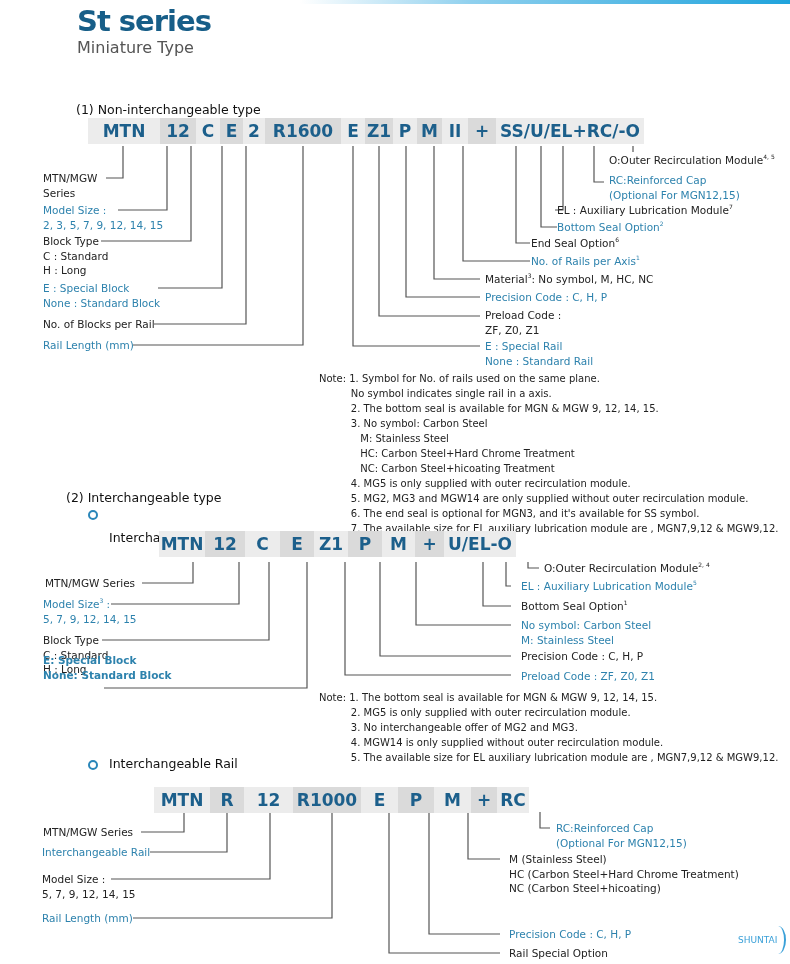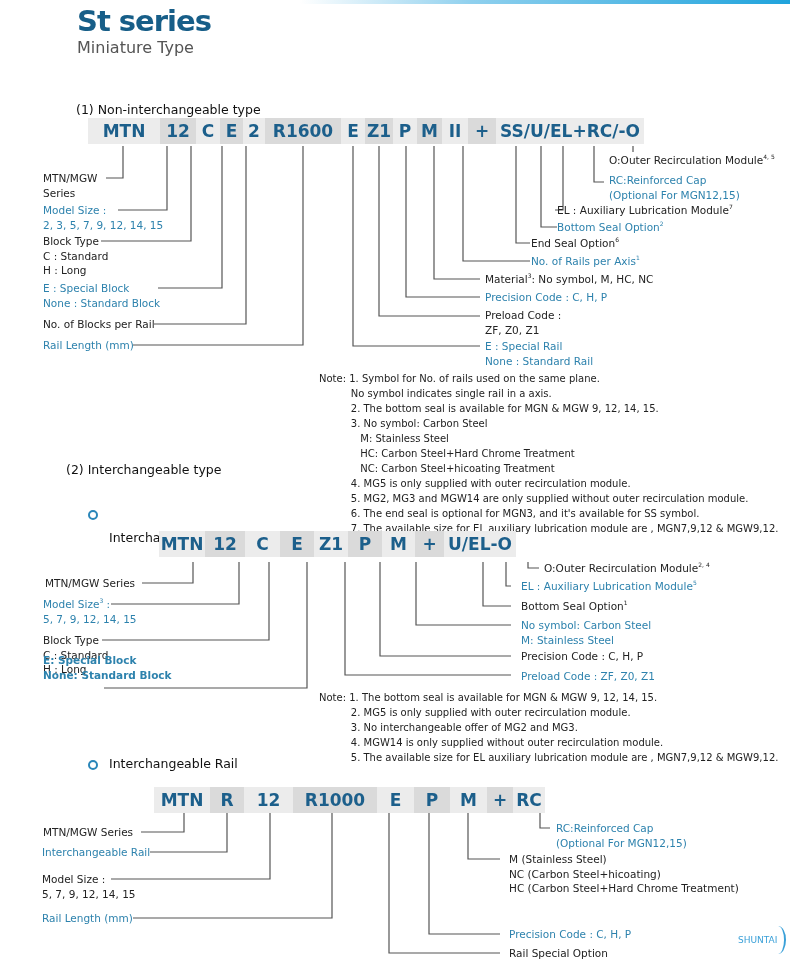--- a/index.html
+++ b/index.html
@@ -135,21 +135,21 @@
           2. The bottom seal is available for MGN &amp; MGW 9, 12, 14, 15.
           3. No symbol: Carbon Steel
              M: Stainless Steel
              HC: Carbon Steel+Hard Chrome Treatment
              NC: Carbon Steel+hicoating Treatment
           4. MG5 is only supplied with outer recirculation module.
           5. MG2, MG3 and MGW14 are only supplied without outer recirculation module.
           6. The end seal is optional for MGN3, and it's available for SS symbol.
           7. The available size for EL auxiliary lubrication module are , MGN7,9,12 &amp; MGW9,12.</div>
 
-<div class="sec" style="left:66px;top:462px;">(2) Interchangeable type</div>
+<div class="sec" style="left:66px;top:490px;">(2) Interchangeable type</div>
 <div class="bullet" style="left:88px;top:510px;"></div>
 <div class="sec" style="left:109px;top:506px;margin-top:24px;">Interchangeable Block</div>
 
 <div class="bar" style="left:159px;top:531px;">
   <div class="seg l" style="width:46px">MTN</div>
   <div class="seg d" style="width:40px">12</div>
   <div class="seg l" style="width:35px">C</div>
   <div class="seg d" style="width:34px">E</div>
   <div class="seg l" style="width:34px">Z1</div>
   <div class="seg d" style="width:34px">P</div>
@@ -189,21 +189,21 @@
           4. MGW14 is only supplied without outer recirculation module.
           5. The available size for EL auxiliary lubrication module are , MGN7,9,12 &amp; MGW9,12.</div>
 
 <div class="bullet" style="left:88px;top:760px;"></div>
 <div class="sec" style="left:109px;top:756px;">Interchangeable Rail</div>
 
 <div class="bar" style="left:154px;top:787px;">
   <div class="seg l" style="width:56px">MTN</div>
   <div class="seg d" style="width:34px">R</div>
   <div class="seg l" style="width:49px">12</div>
-  <div class="seg d" style="width:84px">R1000</div>
+  <div class="seg d" style="width:68px">R1000</div>
   <div class="seg l" style="width:37px">E</div>
   <div class="seg d" style="width:36px">P</div>
   <div class="seg l" style="width:37px">M</div>
   <div class="seg d" style="width:26px">+</div>
   <div class="seg l" style="width:32px">RC</div>
 </div>
 
 <div class="lab" style="left:43px;top:825px;">MTN/MGW Series</div>
 <div class="lab blue" style="left:42px;top:845px;">Interchangeable Rail</div>
 <div class="lab" style="left:42px;top:872px;">
@@ -211,20 +211,20 @@
   <div>5, 7, 9, 12, 14, 15</div>
 </div>
 <div class="lab blue" style="left:42px;top:911px;">Rail Length (mm)</div>
 
 <div class="lab blue" style="left:556px;top:821px;">
   <div>RC:Reinforced Cap</div>
   <div>(Optional For MGN12,15)</div>
 </div>
 <div class="lab" style="left:509px;top:852px;">
   <div>M (Stainless Steel)</div>
+  <div>HC (Carbon Steel+Hard Chrome Treatment)</div>
   <div>NC (Carbon Steel+hicoating)</div>
-  <div>HC (Carbon Steel+Hard Chrome Treatment)</div>
 </div>
 <div class="lab blue" style="left:509px;top:927px;">Precision Code : C, H, P</div>
 <div class="lab" style="left:509px;top:946px;">Rail Special Option</div>
 
 <div class="logo-arc"></div>
 <div class="logo">SHUNTAI</div>
 
 </body></html>

